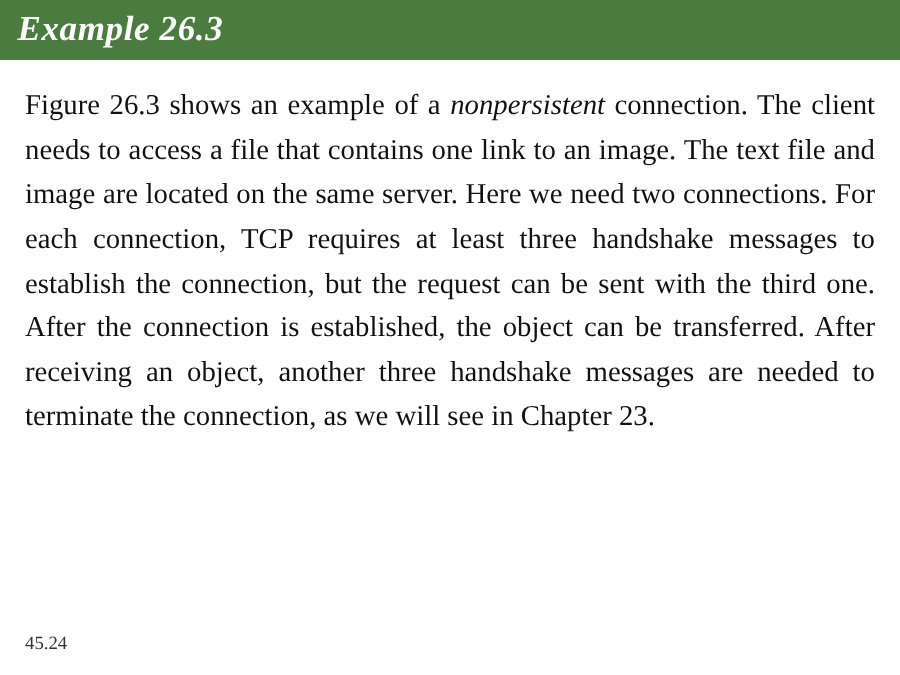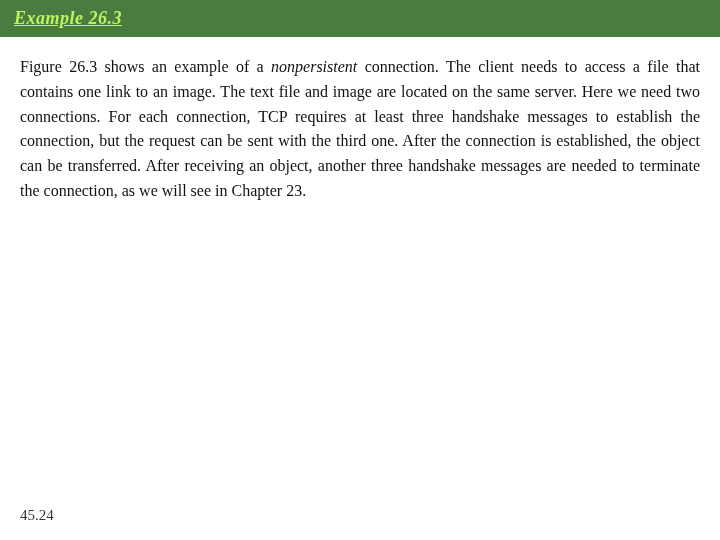--- a/index.html
+++ b/index.html
@@ -17,34 +17,33 @@
     }
 
     .header-bar {
       background: #4a7c3f;
       padding: 8px 14px 8px 14px;
       display: flex;
       align-items: center;
     }
 
     .header-title {
-      color: #bef264;
-      font-size: 18px;
+      color: #ffffff;
+      font-size: 28px;
       font-weight: bold;
       font-style: italic;
       letter-spacing: 0.5px;
-      text-decoration: underline;
     }
 
     .content-area {
       padding: 18px 20px 10px 20px;
     }
 
     .paragraph {
-      font-size: 16px;
+      font-size: 23px;
       line-height: 1.55;
       text-align: justify;
       color: #111111;
     }
 
     .italic-word {
       font-style: italic;
     }
 
     .footer {

